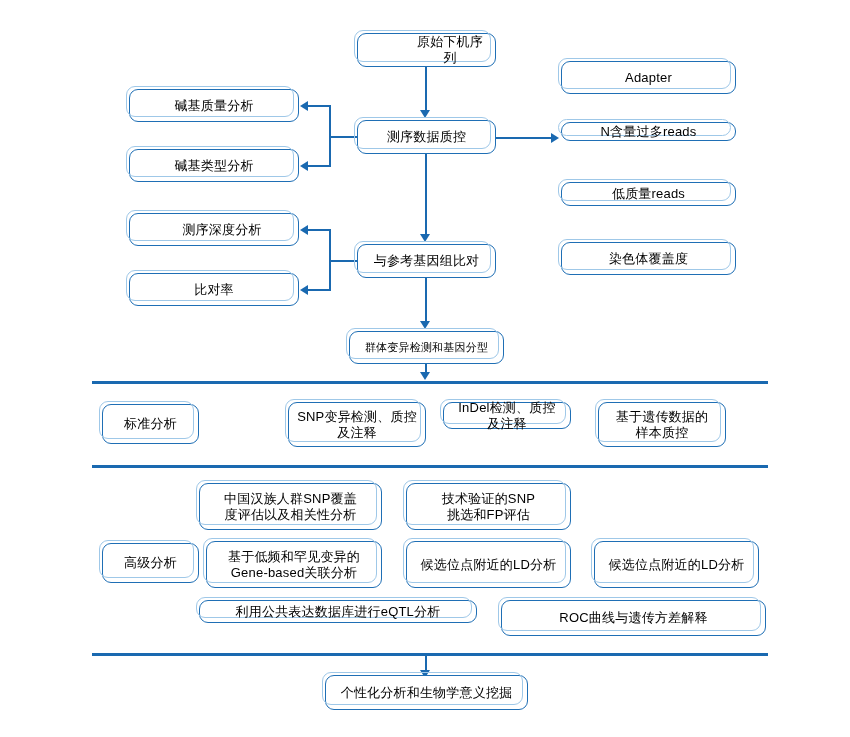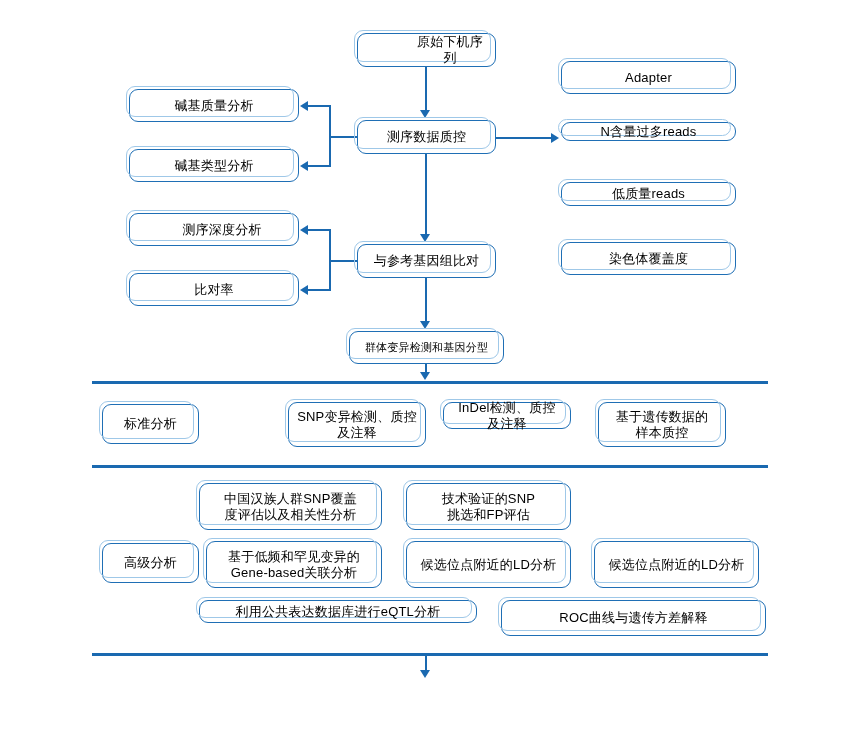--- a/index.html
+++ b/index.html
@@ -203,14 +203,17 @@
   </div>
   <div class="node" style="left:501px;top:600px;width:265px;height:36px;">
     <span class="txt">ROC曲线与遗传方差解释</span>
   </div>
 
   <div class="divider" style="left:92px;top:653px;width:676px;"></div>
 
   <div class="vline" style="left:425px;top:655px;height:19px;"></div>
   <div class="arrow-down" style="left:420px;top:670px;"></div>
 
+  <div class="node" style="left:325px;top:675px;width:203px;height:35px;">
+    <span class="txt">个性化分析和生物学意义挖掘</span>
+  </div>
 
 </div>
 
 </body></html>

